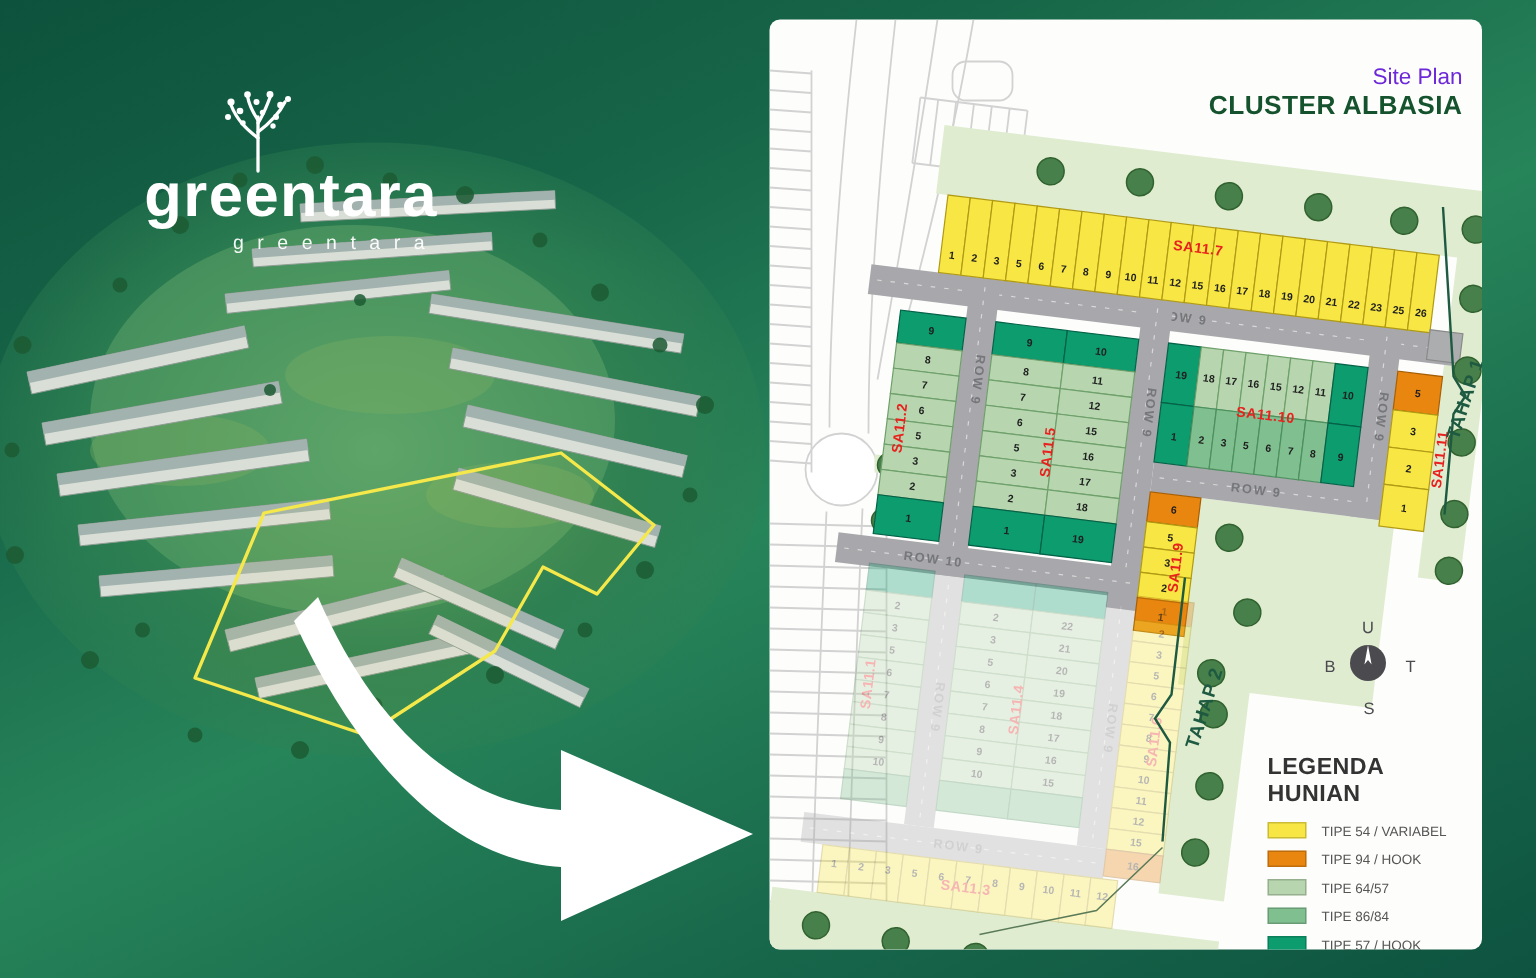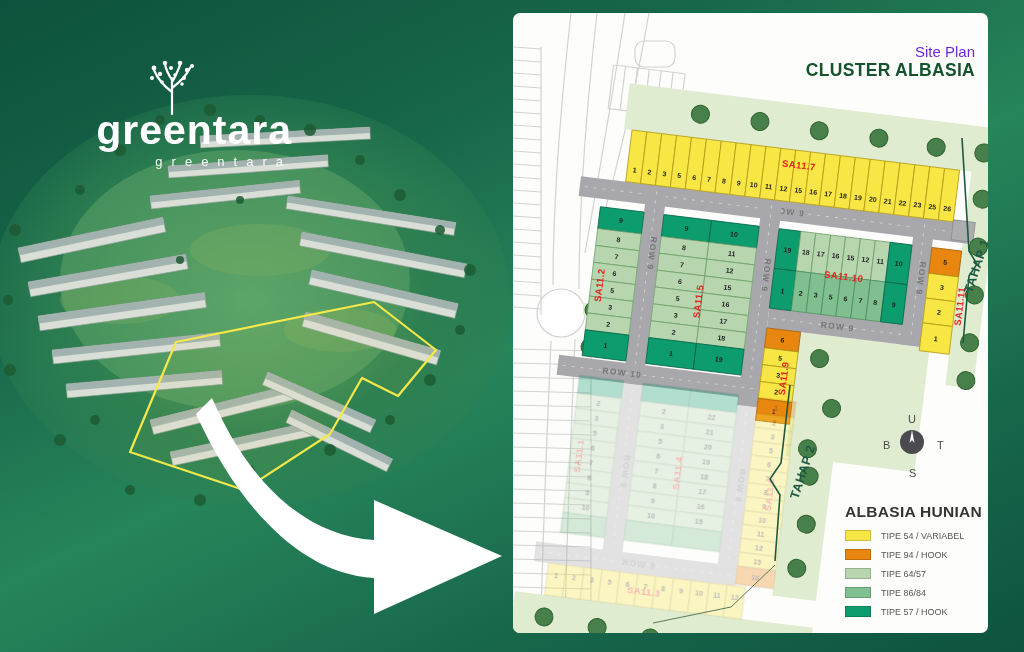--- a/index.html
+++ b/index.html
@@ -609,21 +609,21 @@
       </g>
       <path d="M262,552 L218,594 L140,610" stroke="#5a7a58" stroke-width="1" fill="none"></path>
     </svg>
 
   <div class="titleblock">
     <div class="title1">Site Plan</div>
     <div class="title2">CLUSTER ALBASIA</div>
   </div>
 
   <div class="legend">
-    <div class="legend-title">ALBASIA HUNIAN</div>
+    <div class="legend-title">LEGENDA HUNIAN</div>
     <div id="legend-items">
         <div class="lg-row">
           <span class="sw" style="background: rgb(247, 230, 68);"></span>
           <span class="lg-label">TIPE 54 / VARIABEL</span>
         </div>
         <div class="lg-row">
           <span class="sw" style="background: rgb(232, 134, 15);"></span>
           <span class="lg-label">TIPE 94 / HOOK</span>
         </div>
         <div class="lg-row">

